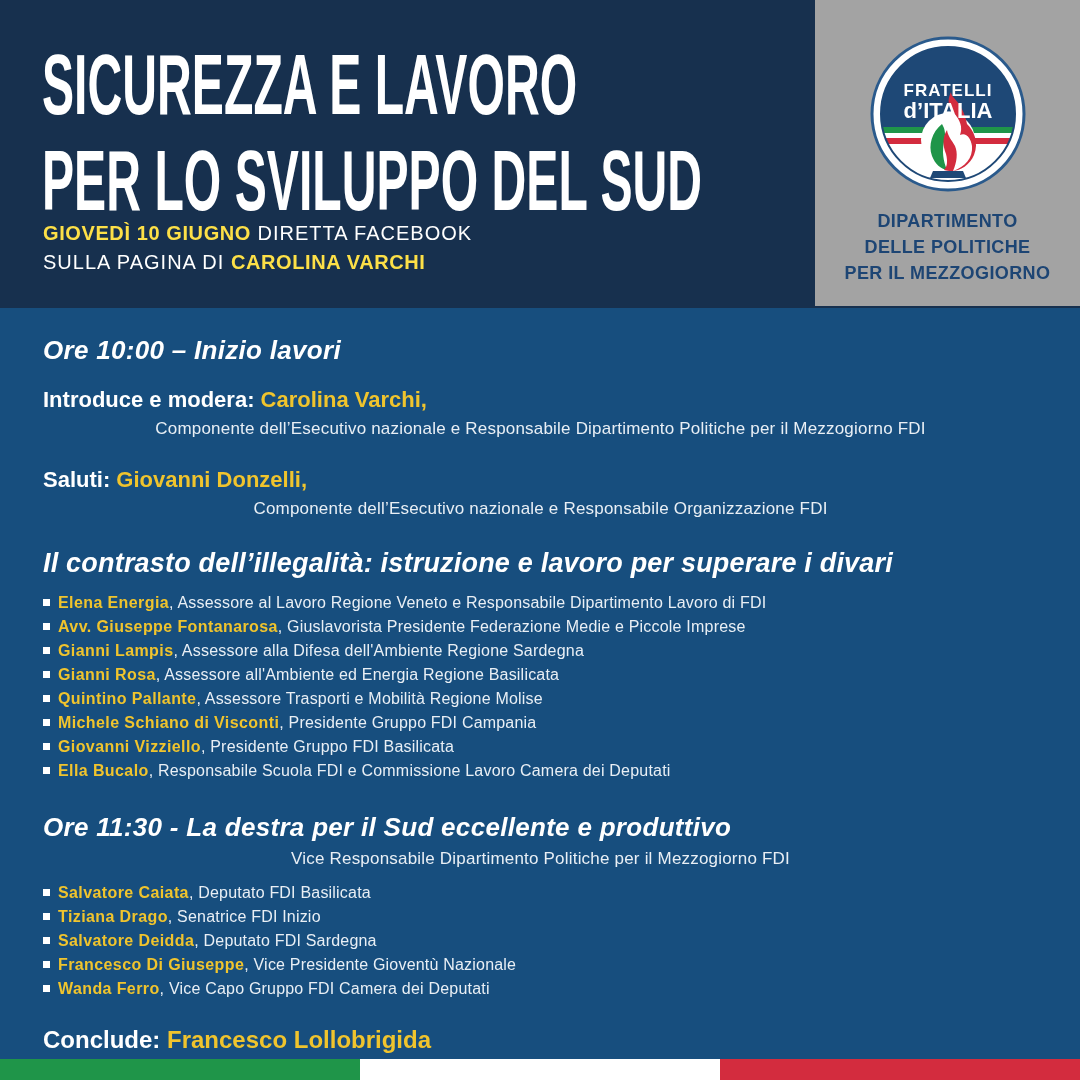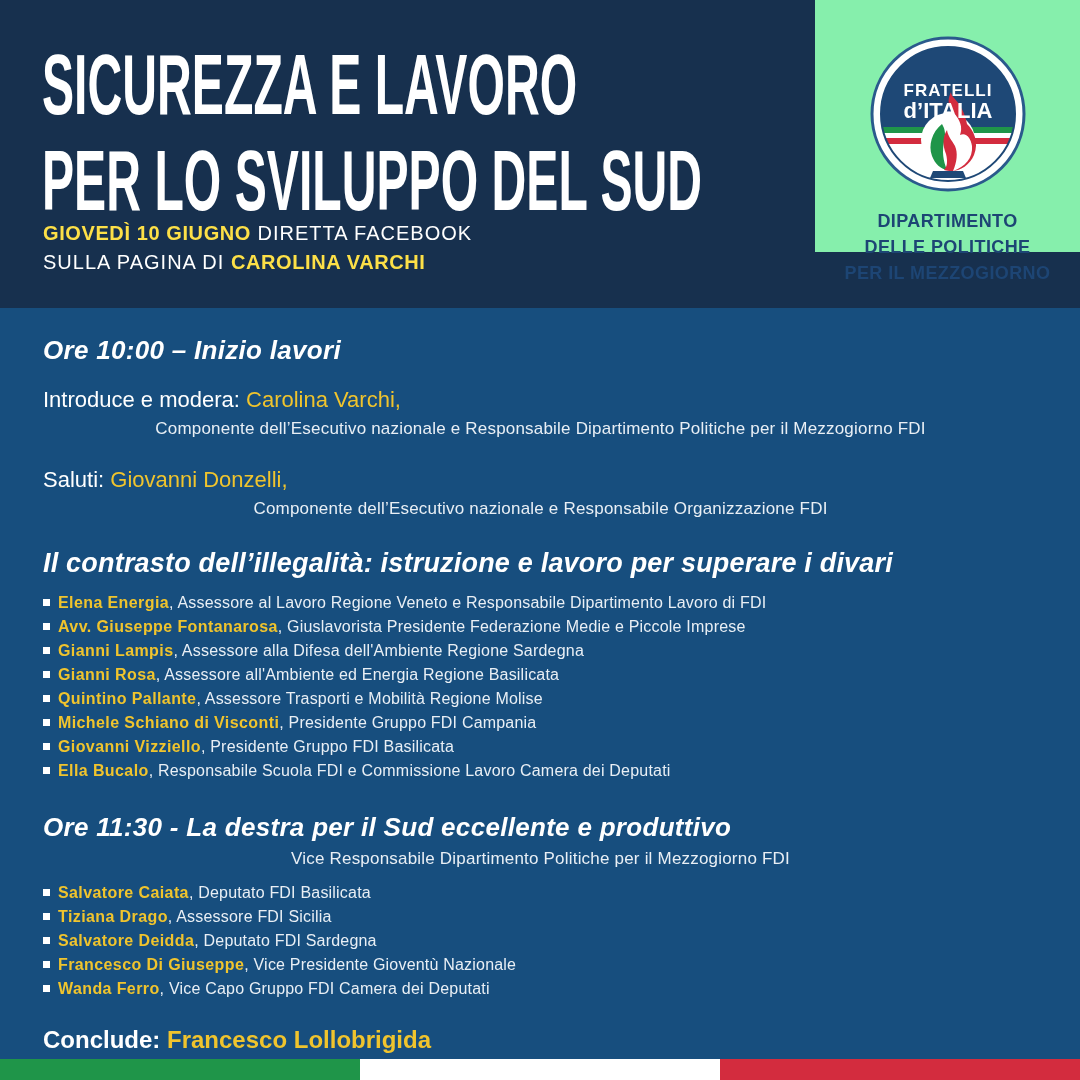--- a/index.html
+++ b/index.html
@@ -11,28 +11,28 @@
   
   .header{position:absolute;left:0;top:0;width:1080px;height:308px;background:#17304E;}
   .title{
     position:absolute;left:42px;top:36px;color:#FFFFFF;font-weight:700;
     font-size:86px;line-height:96px;white-space:nowrap;
     transform:scaleX(.56);transform-origin:0 0;letter-spacing:0;
   }
   .date-block{position:absolute;left:43px;top:219px;font-size:20px;line-height:29px;color:#FFFFFF;letter-spacing:1px;white-space:nowrap;}
   .date-block .yl{color:#fde047;font-weight:700;letter-spacing:.6px;}
   
-  .logo-panel{position:absolute;left:815px;top:0;width:265px;height:252px;background:#86efac;text-align:center;}
+  .logo-panel{position:absolute;left:815px;top:0;width:265px;height:306px;background:#a3a3a3;text-align:center;}
   .logo-svg{display:block;margin:34px auto 0 auto;}
   .logo-caption{margin-top:14px;color:#1D4574;font-weight:700;font-size:18px;line-height:26px;letter-spacing:.4px;}
   
   .body{position:absolute;left:0;top:308px;width:1080px;height:752px;background:#174E7E;
         padding:26px 42px 0 43px;box-sizing:border-box;color:#FFFFFF;}
   .session-heading{font-style:italic;font-weight:700;font-size:26px;line-height:32px;margin:0;letter-spacing:.3px;}
-  .intro-line{font-weight:400;font-size:22px;line-height:27px;margin-top:20px;}
+  .intro-line{font-weight:700;font-size:22px;line-height:27px;margin-top:20px;}
   .intro-line .yl{color:#F0C42D;}
   .desc{font-weight:400;font-size:17px;line-height:22px;color:#E9EFF5;margin-top:5px;letter-spacing:.2px;text-align:center;}
   .panel-title{font-style:italic;font-weight:700;font-size:27px;line-height:33px;margin-top:27px;letter-spacing:.2px;}
   ul.speakers{list-style:none;margin:13px 0 0 0;padding:0;}
   ul.speakers li{font-size:16px;line-height:20px;margin:0 0 4px 0;color:#E9EFF5;letter-spacing:.2px;}
   ul.speakers .bullet{display:inline-block;width:7px;height:7px;background:#FFFFFF;margin:0 8px 2px 0;vertical-align:middle;}
   ul.speakers .sp-name{color:#F0C42D;font-weight:700;letter-spacing:.4px;}
   .mt30{margin-top:30px;}
   .conclude-line{font-weight:700;font-size:24px;line-height:29px;margin-top:26px;}
   .conclude-line .yl{color:#F0C42D;}
@@ -117,21 +117,21 @@
       </ul>
 
     <h2 class="session-heading mt30">Ore 11:30 -  La destra per il Sud eccellente e produttivo</h2>
 
     <div class="desc">Vice Responsabile Dipartimento Politiche per il Mezzogiorno FDI</div>
 
     <ul class="speakers">
 
         <li><span class="bullet"></span><span class="sp-name">Salvatore Caiata</span><span>, Deputato FDI Basilicata</span></li>
 
-        <li><span class="bullet"></span><span class="sp-name">Tiziana Drago</span><span>, Assessore FDI Sicilia</span></li>
+        <li><span class="bullet"></span><span class="sp-name">Tiziana Drago</span><span>, Senatrice FDI Inizio</span></li>
 
         <li><span class="bullet"></span><span class="sp-name">Salvatore Deidda</span><span>, Deputato FDI Sardegna</span></li>
 
         <li><span class="bullet"></span><span class="sp-name">Francesco Di Giuseppe</span><span>, Vice Presidente Gioventù Nazionale</span></li>
 
         <li><span class="bullet"></span><span class="sp-name">Wanda Ferro</span><span>, Vice Capo Gruppo FDI Camera dei Deputati</span></li>
       </ul>
 
     <div class="conclude-line"><span>Conclude: </span><span class="yl">Francesco Lollobrigida</span></div>
 

